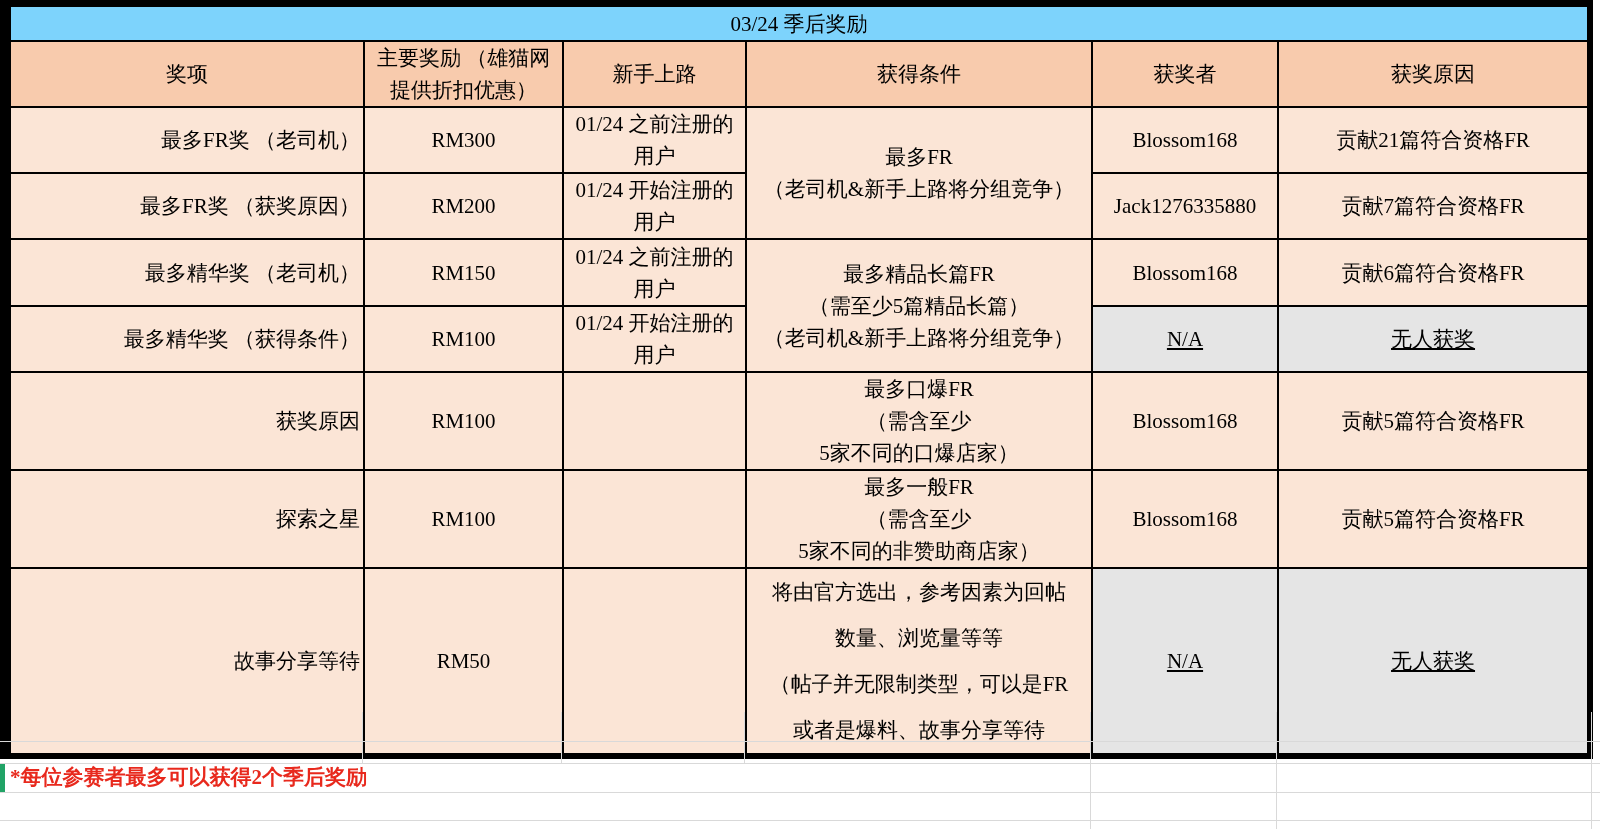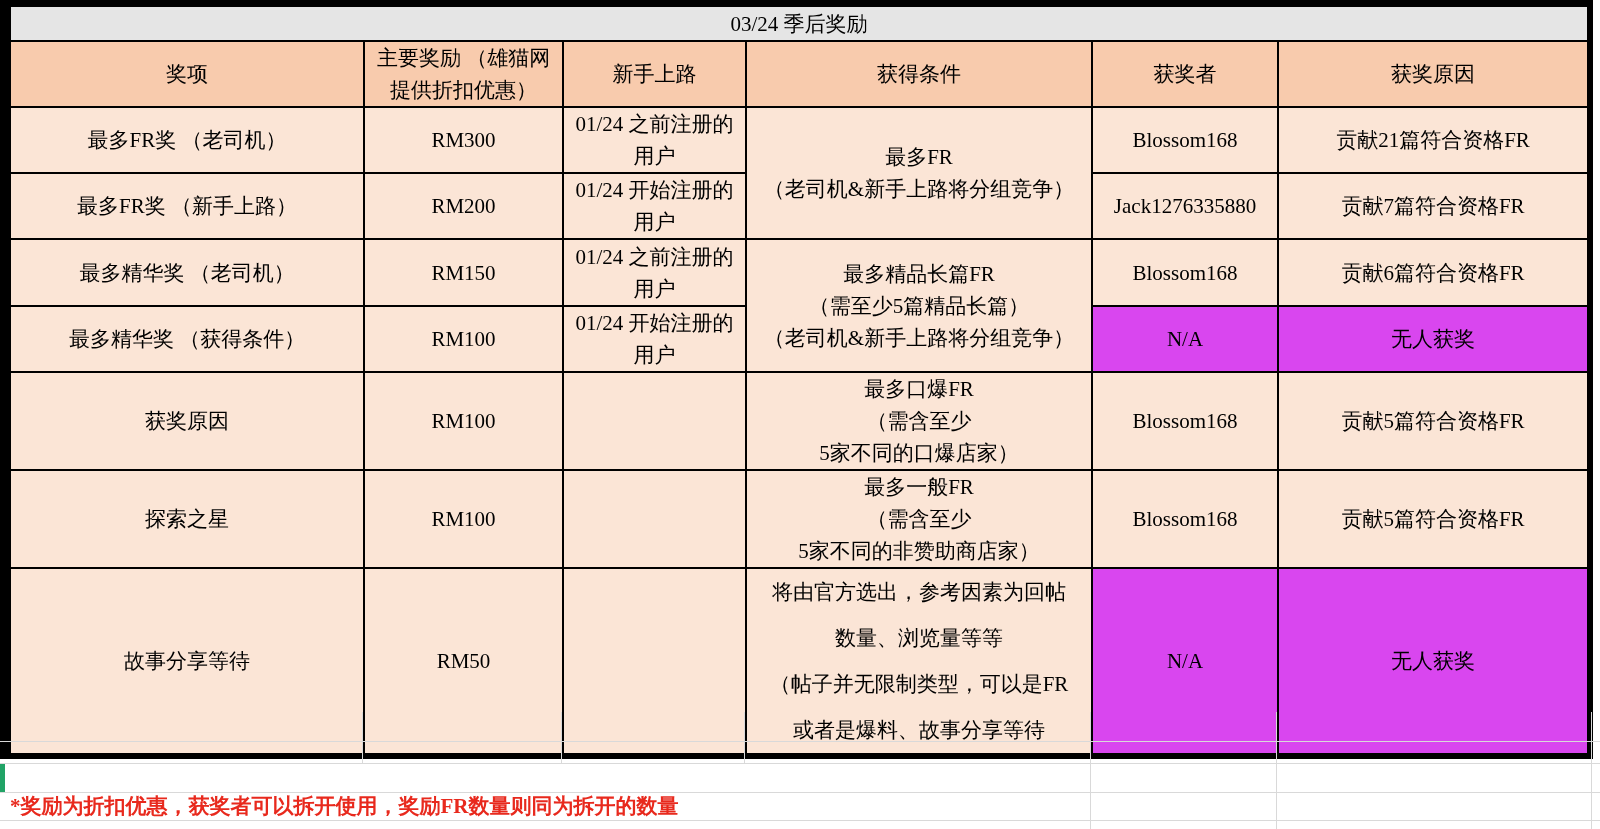--- a/index.html
+++ b/index.html
@@ -5,25 +5,25 @@
   html,body{margin:0;padding:0;background:#ffffff;}
   .stage{position:relative;width:1600px;height:829px;background:#ffffff;overflow:hidden;
          font-family:"Liberation Serif","DejaVu Serif",serif;color:#000;}
   
   .frame{position:absolute;left:0;top:0;border-left:9px solid #000;border-top:5px solid #000;
          border-right:4px solid #000;border-bottom:4px solid #000;}
   table.award{border-collapse:collapse;table-layout:fixed;width:1578px;}
   table.award td,table.award th{border:2px solid #000;overflow:hidden;
          font-size:21px;line-height:32px;font-weight:normal;vertical-align:middle;
          white-space:pre-line;padding:0 3px;}
-  .c-title{background:#e5e5e5;font-weight:bold;font-size:25px;text-align:center;}
+  .c-title{background:#7dd3fc;font-weight:bold;font-size:25px;text-align:center;}
   .c-head{background:#F8CBAD;text-align:center;}
   .c-cell{background:#FBE5D6;}
-  .c-white{background:#d946ef;}
-  .al{text-align:center;}
+  .c-white{background:#e5e5e5;text-decoration:underline;}
+  .al{text-align:right;}
   .ac{text-align:center;}
   
   .strip{position:absolute;background:#000;}
   .green-strip{position:absolute;background:#21A366;}
   .gl-h{position:absolute;height:1px;background:#D9D9D9;}
   .gl-v{position:absolute;width:1px;background:#D9D9D9;}
   .note{position:absolute;left:0;width:1100px;padding-left:10px;
         font-size:21px;font-weight:bold;line-height:29px;white-space:nowrap;}
 </style>
 </head>
@@ -56,21 +56,21 @@
       <tr style="height:66px">
         <td class="c-cell al">最多FR奖 （老司机）</td>
         <td class="c-cell ac">RM300</td>
         <td class="c-cell ac">01/24 之前注册的用户</td>
         <td class="c-cell ac" rowspan="2">最多FR
 （老司机&amp;新手上路将分组竞争）</td>
         <td class="c-cell ac">Blossom168</td>
         <td class="c-cell ac">贡献21篇符合资格FR</td>
       </tr>
       <tr style="height:66px">
-        <td class="c-cell al">最多FR奖 （新手上路）</td>
+        <td class="c-cell al">最多FR奖 （获奖原因）</td>
         <td class="c-cell ac">RM200</td>
         <td class="c-cell ac">01/24 开始注册的用户</td>
         <td class="c-cell ac">Jack1276335880</td>
         <td class="c-cell ac">贡献7篇符合资格FR</td>
       </tr>
       <tr style="height:67px">
         <td class="c-cell al">最多精华奖 （老司机）</td>
         <td class="c-cell ac">RM150</td>
         <td class="c-cell ac">01/24 之前注册的用户</td>
         <td class="c-cell ac" rowspan="2">最多精品长篇FR
@@ -129,15 +129,15 @@
   <div class="gl-h" style="left:0;top:820px;width:1600px;"></div>
   <div class="gl-v" style="left:362px;top:712px;height:51px;"></div>
   <div class="gl-v" style="left:561px;top:712px;height:51px;"></div>
   <div class="gl-v" style="left:744px;top:712px;height:51px;"></div>
   <div class="gl-v" style="left:1090px;top:712px;height:117px;"></div>
   <div class="gl-v" style="left:1276px;top:712px;height:117px;"></div>
   <div class="gl-v" style="left:1591px;top:712px;height:117px;"></div>
 
   <div class="green-strip" style="left:0;top:764px;width:5px;height:28px;"></div>
 
-  <div class="note" style="top:792px;color:#E8291D;">*奖励为折扣优惠，获奖者可以拆开使用，奖励FR数量则同为拆开的数量</div>
+  <div class="note" style="top:763px;color:#E8291D;">*每位参赛者最多可以获得2个季后奖励</div>
 
 </div>
 
 </body></html>

